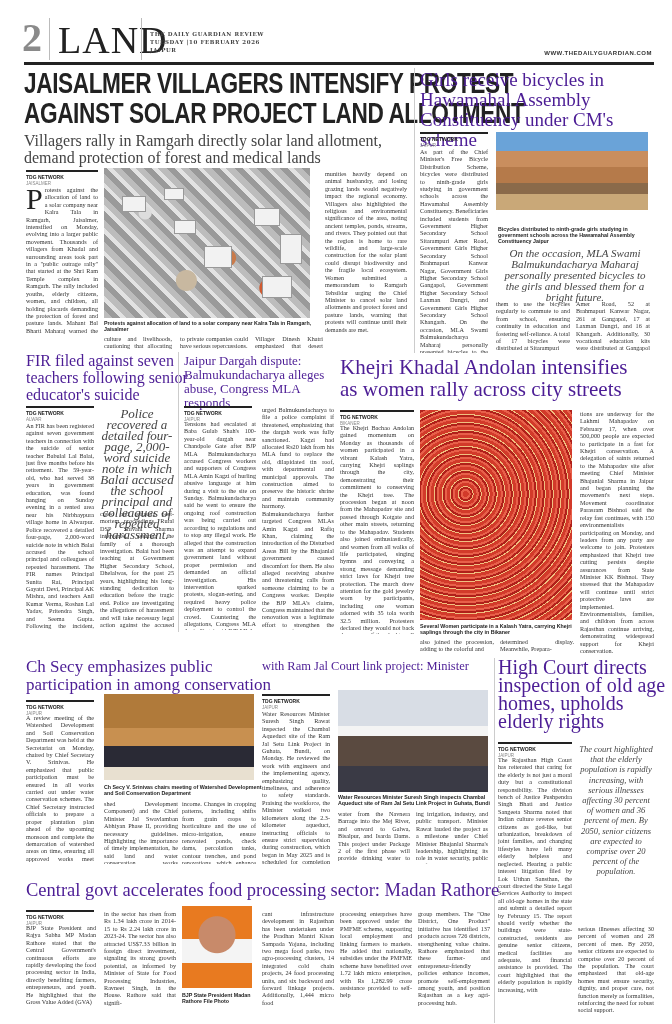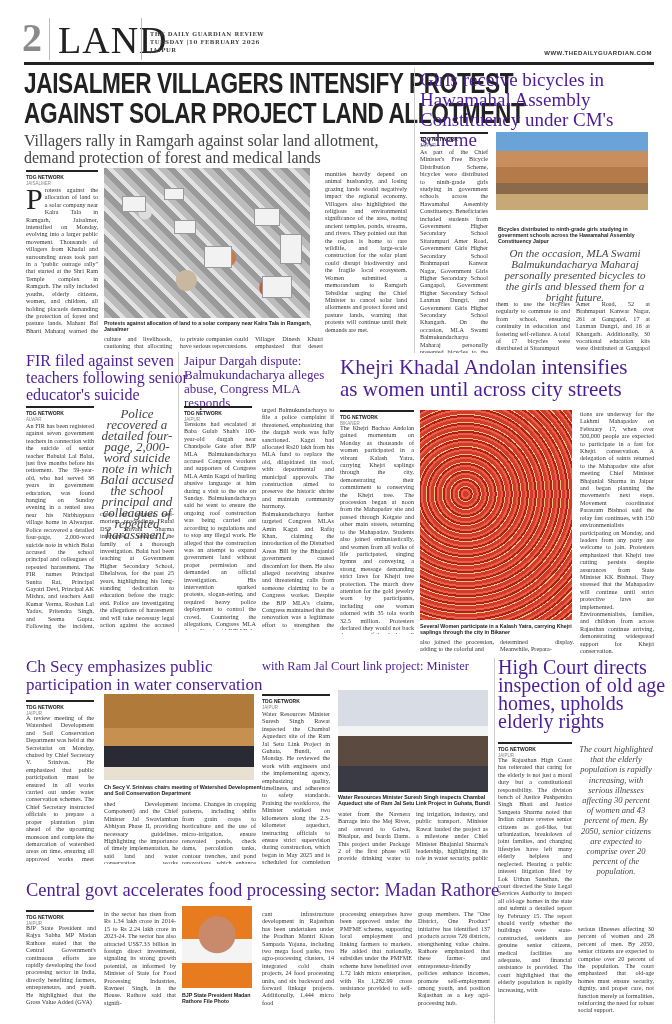--- a/index.html
+++ b/index.html
@@ -54,21 +54,21 @@
 </div>
 <div class="abs mast-web">WWW.THEDAILYGUARDIAN.COM</div>
 <div class="abs mast-rule"></div>
 
 <div class="abs" style="left:24px;top:68px;width:394px;height:300px">
   <div class="h-condensed" style="font-size:29px;line-height:30px;transform:scaleX(0.78);width:510px;white-space:nowrap">
     <div>JAISALMER VILLAGERS INTENSIFY PROTEST</div>
     <div>AGAINST SOLAR PROJECT LAND ALLOTMENT</div>
   </div>
   <div class="deck" style="position:absolute;top:64px;left:0;width:400px;font-size:16px;line-height:17px">
-    <div>Villagers rally in Ramgarh against solar land allotment,</div>
+    <div>Villagers rally in Ramgarh directly solar land allotment,</div>
     <div>demand protection of forest and medical lands</div>
   </div>
 </div>
 <div class="abs byline" style="left:26px;top:170px;width:72px">
   <span>TDG NETWORK</span>
   <span class="loc">JAISALMER</span>
 </div>
 <div class="abs body" style="left:26px;top:186px;width:72px;height:148px;overflow:hidden">
   <span class="dropcap">P</span><span>rotests against the allocation of land to a solar company near Kalra Tala in Ramgarh, Jaisalmer, intensified on Monday, evolving into a larger public movement. Thousands of villagers from Khadal and surrounding areas took part in a "public outrage rally" that started at the Shri Ram Temple complex in Ramgarh. The rally included youths, elderly citizens, women, and children, all holding placards demanding the protection of forest and pasture lands. Mahant Bal Bharti Maharaj warned the government that forest and pasture lands are not merely property but form the foundation of local</span>
 </div>
@@ -113,34 +113,34 @@
 <div class="abs h-serif" style="left:184px;top:354px;width:150px;font-size:13px;line-height:14px">Jaipur Dargah dispute: Balmukundacharya alleges abuse, Congress MLA responds</div>
 <div class="abs byline" style="left:184px;top:406px;width:68px">
   <span>TDG NETWORK</span>
   <span class="loc">JAIPUR</span>
 </div>
 <div class="abs body" style="left:184px;top:420px;width:72px;height:210px;overflow:hidden">Tensions had escalated at Baba Gulab Shah's 100-year-old dargah near Chandpole Gate after BJP MLA Balmukundacharya accused Congress workers and supporters of Congress MLA Amin Kagzi of hurling abusive language at him during a visit to the site on Sunday. Balmukundacharya said he went to ensure the ongoing roof construction was being carried out according to regulations and to stop any illegal work. He alleged that the construction was an attempt to expand government land without proper permission and demanded an official investigation. His intervention sparked protests, slogan-eering, and required heavy police deployment to control the crowd. Countering the allegations, Congress MLA Amin Kagzi said BJP MLAs have a history of creating unrest with baseless claims. He</div>
 <div class="abs body" style="left:262px;top:406px;width:72px;height:224px;overflow:hidden">urged Balmukundacharya to file a police complaint if threatened, emphasizing that the dargah work was fully sanctioned. Kagzi had allocated Rs20 lakh from his MLA fund to replace the old, dilapidated tin roof, with departmental and municipal approvals. The construction aimed to preserve the historic shrine and maintain community harmony. Balmukundacharya further targeted Congress MLAs Amin Kagzi and Rafiq Khan, claiming the introduction of the Disturbed Areas Bill by the Bhajanlal government caused discomfort for them. He also alleged receiving abusive and threatening calls from someone claiming to be a Congress worker. Despite the BJP MLA's claims, Congress maintained that the renovation was a legitimate effort to strengthen the shrine's roof and meet local residents' demands.</div>
 
 <div class="abs h-serif" style="left:340px;top:356px;width:330px;font-size:21px;line-height:22px">
   <div>Khejri Khadal Andolan intensifies</div>
-  <div>as women until across city streets</div>
+  <div>as women rally across city streets</div>
 </div>
 <div class="abs byline" style="left:340px;top:410px;width:74px">
   <span>TDG NETWORK</span>
   <span class="loc">BIKANER</span>
 </div>
 <div class="abs body" style="left:340px;top:424px;width:74px;height:210px;overflow:hidden">The Khejri Bachao Andolan gained momentum on Monday as thousands of women participated in a vibrant Kalash Yatra, carrying Khejri saplings through the city, demonstrating their commitment to conserving the Khejri tree. The procession began at noon from the Mahapadav site and passed through Kotgate and other main streets, returning to the Mahapadav. Students also joined enthusiastically, and women from all walks of life participated, singing hymns and conveying a strong message demanding strict laws for Khejri tree protection. The march drew attention for the gold jewelry worn by participants, including one woman adorned with 35 tola worth 32.5 million. Protesters declared they would not back down, even if they had to sell their jewelry for the cause. Elderly women</div>
 <div class="abs photo red-crowd" style="left:420px;top:410px;width:152px;height:210px"></div>
 <div class="abs caption" style="left:420px;top:623px;width:155px">Several Women participate in a Kalash Yatra, carrying Khejri saplings through the city in Bikaner</div>
 <div class="abs body" style="left:420px;top:638px;width:74px;height:15px;overflow:hidden">also joined the procession, adding to the colorful and</div>
 <div class="abs body" style="left:500px;top:638px;width:74px;height:15px;overflow:hidden">determined display. Meanwhile, Prepara-</div>
 <div class="abs body" style="left:580px;top:410px;width:74px;height:244px;overflow:hidden">tions are underway for the Lakhmi Mahapadav on February 17, when over 500,000 people are expected to participate in a fast for Khejri conservation. A delegation of saints returned to the Mahapadav site after meeting Chief Minister Bhajanlal Sharma in Jaipur and began planning the movement's next steps. Movement coordinator Parasram Bishnoi said the relay fast continues, with 150 environmentalists participating on Monday, and leaders from any party are welcome to join. Protesters emphasized that Khejri tree cutting persists despite assurances from State Minister KK Bishnoi. They stressed that the Mahapadav will continue until strict protective laws are implemented. Environmentalists, families, and children from across Rajasthan continue arriving, demonstrating widespread support for Khejri conservation.</div>
 
-<div class="abs h-serif" style="left:26px;top:658px;width:265px;font-size:17px;line-height:18px">Ch Secy emphasizes public participation in water conservation</div>
+<div class="abs h-serif" style="left:26px;top:658px;width:265px;font-size:17px;line-height:18px">Ch Secy emphasizes public participation in among conservation</div>
 <div class="abs byline" style="left:26px;top:700px;width:68px">
   <span>TDG NETWORK</span>
   <span class="loc">JAIPUR</span>
 </div>
 <div class="abs body" style="left:26px;top:714px;width:68px;height:150px;overflow:hidden">A review meeting of the Watershed Development and Soil Conservation Department was held at the Secretariat on Monday, chaired by Chief Secretary V. Srinivas. He emphasized that public participation must be ensured in all works carried out under water conservation schemes. The Chief Secretary instructed officials to prepare a proper plantation plan ahead of the upcoming monsoon and complete the demarcation of watershed areas on time, ensuring all approved works meet quality standards. He reviewed progress on the Pradhan Mantri Krishi Sinchai Yojana 2.0 (Water-</div>
 <div class="abs photo meeting" style="left:104px;top:694px;width:150px;height:86px"></div>
 <div class="abs caption" style="left:104px;top:784px;width:160px">Ch Secy V. Srinivas chairs meeting of Watershed Development and Soil Conservation Department</div>
 <div class="abs body" style="left:104px;top:800px;width:74px;height:64px;overflow:hidden">shed Development Component) and the Chief Minister Jal Swavlamban Abhiyan Phase II, providing necessary guidelines. Highlighting the importance of timely implementation, he said land and water conservation works strengthen rain-fed agriculture and boost farmers'</div>
 <div class="abs body" style="left:182px;top:800px;width:74px;height:64px;overflow:hidden">income. Changes in cropping patterns, including shifts from grain crops to horticulture and the use of micro-irrigation, ensure renovated ponds, check dams, percolation tanks, contour trenches, and pond renovations, which enhance groundwater levels and improve livelihoods.</div>
 
@@ -157,21 +157,21 @@
 <div class="abs body" style="left:338px;top:810px;width:72px;height:54px;overflow:hidden">water from the Navnera Barrage into the Mej River, and onward to Galwa, Bisalpur, and Isarda Dams. This project under Package 2 of the first phase will provide drinking water to 32.5 million people across 17 eastern Rajasthan districts, while also support-</div>
 <div class="abs body" style="left:416px;top:810px;width:72px;height:54px;overflow:hidden">ing irrigation, industry, and public transport. Minister Rawat lauded the project as a milestone under Chief Minister Bhajanlal Sharma's leadership, highlighting its role in water security, public welfare, and the state's economic and social development.</div>
 
 <div class="abs col-rule" style="left:494px;top:658px;height:365px"></div>
 <div class="abs h-serif" style="left:498px;top:658px;width:170px;font-size:20px;line-height:18px">High Court directs inspection of old age homes, upholds elderly rights</div>
 <div class="abs byline" style="left:498px;top:742px;width:74px">
   <span>TDG NETWORK</span>
   <span class="loc">JAIPUR</span>
 </div>
 <div class="abs body" style="left:498px;top:756px;width:74px;height:268px;overflow:hidden">The Rajasthan High Court has reiterated that caring for the elderly is not just a moral duty but a constitutional responsibility. The division bench of Justice Pushpendra Singh Bhati and Justice Sangeeta Sharma noted that Indian culture reveres senior citizens as god-like, but urbanization, breakdown of joint families, and changing lifestyles have left many elderly helpless and neglected. Hearing a public interest litigation filed by Lok Utthan Sansthan, the court directed the State Legal Services Authority to inspect all old-age homes in the state and submit a detailed report by February 15. The report should verify whether the buildings were state-constructed, residents are genuine senior citizens, medical facilities are adequate, and financial assistance is provided. The court highlighted that the elderly population is rapidly increasing, with</div>
-<div class="abs pull" style="left:578px;top:744px;width:76px;font-size:8.5px;line-height:10.2px">The court highlighted that the elderly population is rapidly increasing, with serious illnesses affecting 30 percent of women and 43 percent of men. By 2050, senior citizens are expected to comprise over 20 percent of the population.</div>
+<div class="abs pull" style="left:578px;top:744px;width:76px;font-size:8.5px;line-height:10.2px">The court highlighted that the elderly population is rapidly increasing, with serious illnesses affecting 30 percent of women and 36 percent of men. By 2050, senior citizens are expected to comprise over 20 percent of the population.</div>
 <div class="abs body" style="left:578px;top:925px;width:76px;height:90px;overflow:hidden">serious illnesses affecting 30 percent of women and 28 percent of men. By 2050, senior citizens are expected to comprise over 20 percent of the population. The court emphasized that old-age homes must ensure security, dignity, and proper care, not function merely as formalities, reinforcing the need for robust social support.</div>
 
 <div class="abs h-serif" style="left:26px;top:880px;width:470px;font-size:18.5px;line-height:20px;white-space:nowrap">Central govt accelerates food processing sector: Madan Rathore</div>
 <div class="abs byline" style="left:26px;top:910px;width:68px">
   <span>TDG NETWORK</span>
   <span class="loc">JAIPUR</span>
 </div>
 <div class="abs body" style="left:26px;top:924px;width:70px;height:92px;overflow:hidden">BJP State President and Rajya Sabha MP Madan Rathore stated that the Central Government's continuous efforts are rapidly developing the food processing sector in India, directly benefiting farmers, entrepreneurs, and youth. He highlighted that the Gross Value Added (GVA)</div>
 <div class="abs body" style="left:104px;top:910px;width:72px;height:106px;overflow:hidden">in the sector has risen from Rs 1.34 lakh crore in 2014-15 to Rs 2.24 lakh crore in 2023-24. The sector has also attracted US$7.33 billion in foreign direct investment, signaling its strong growth potential, as informed by Minister of State for Food Processing Industries, Ravneet Singh, in the House. Rathore said that signifi-</div>
 <div class="abs photo rathore" style="left:182px;top:906px;width:70px;height:82px"></div>

